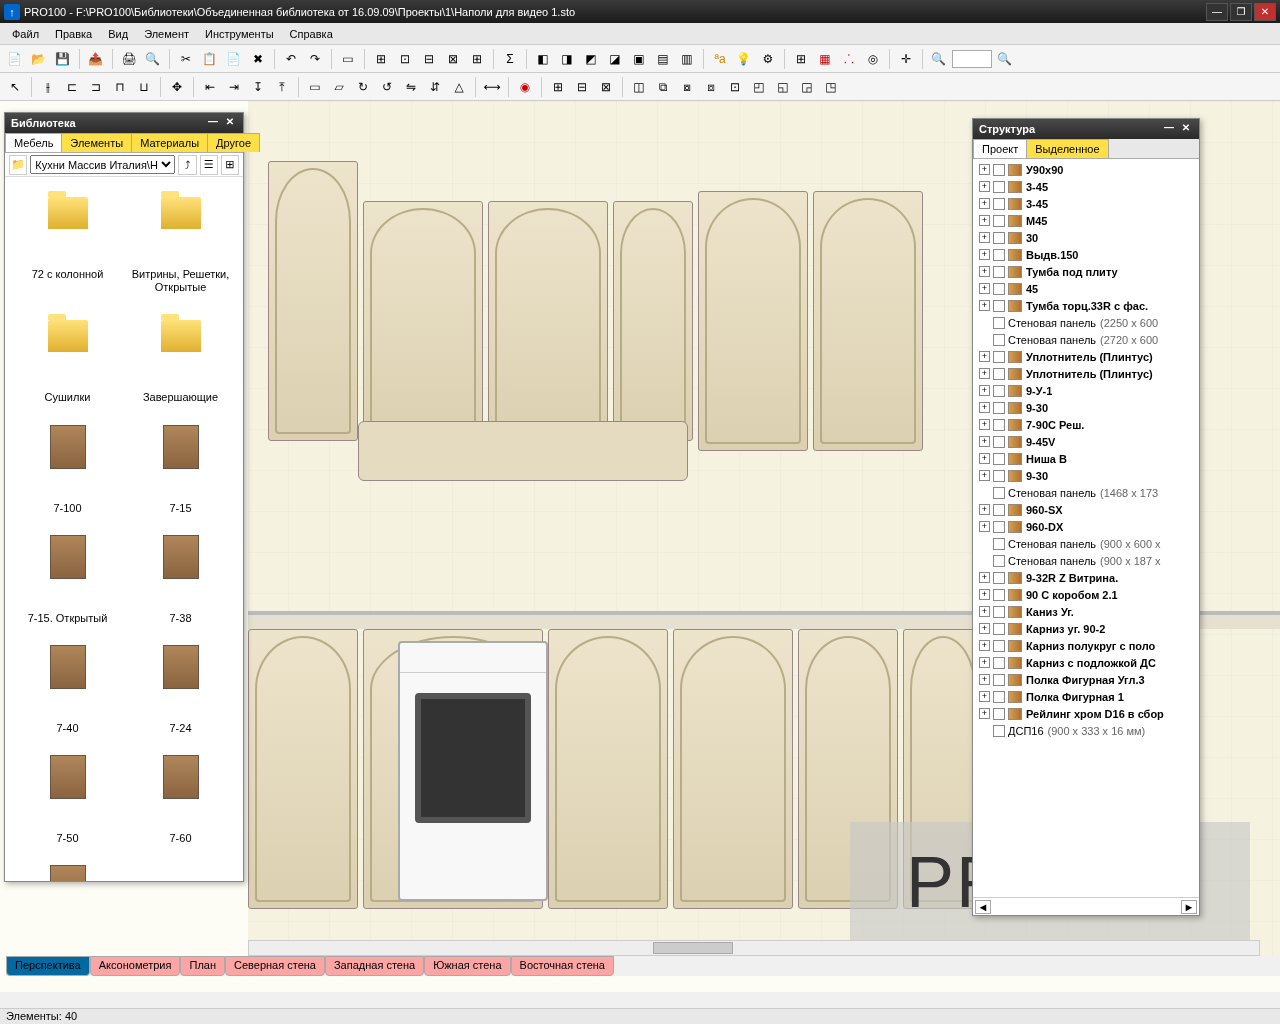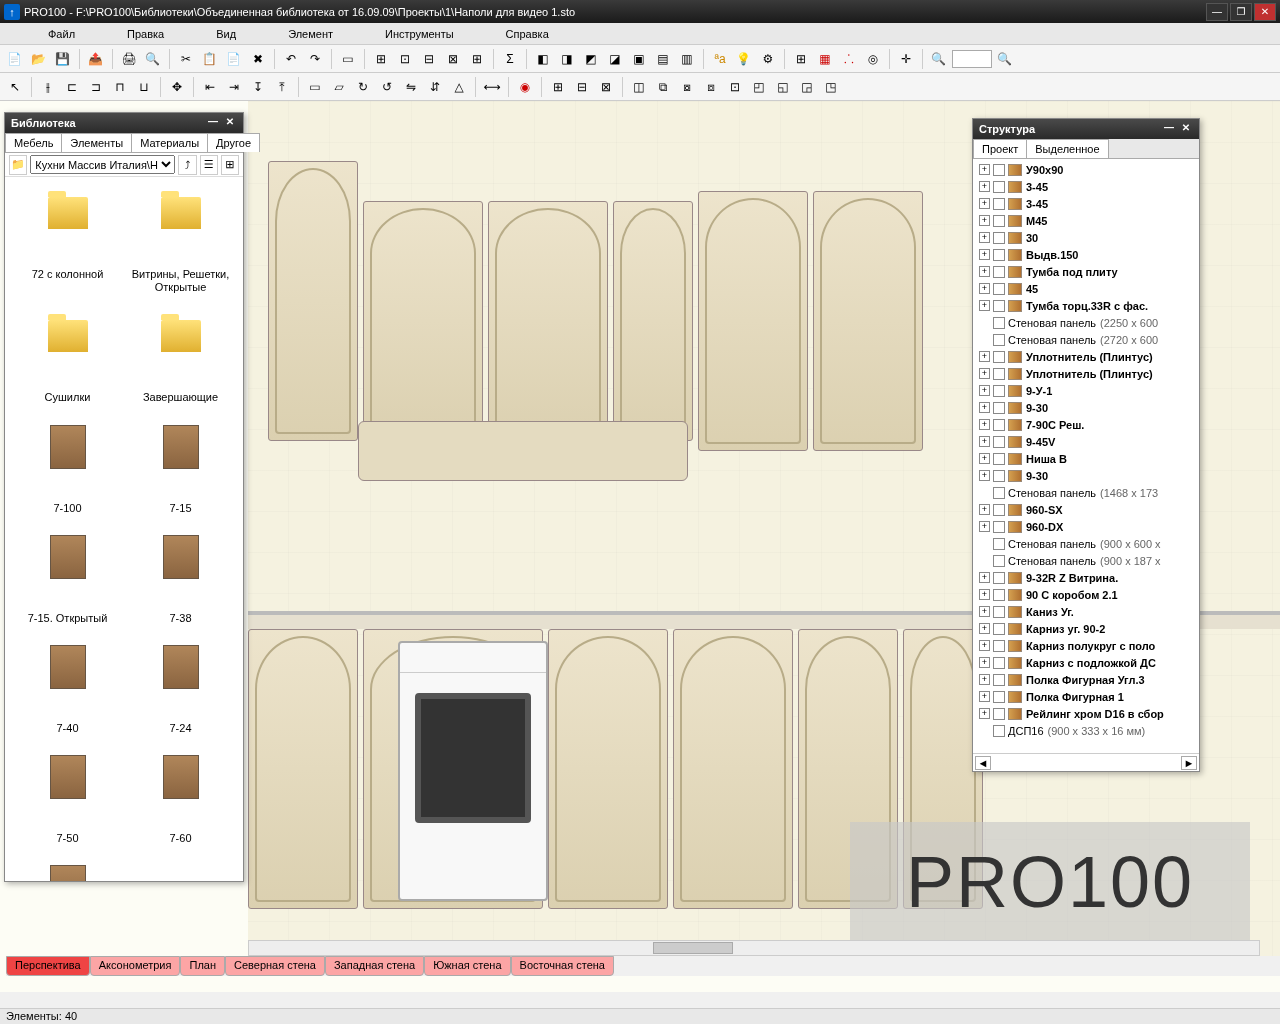--- a/index.html
+++ b/index.html
@@ -4,60 +4,60 @@
 <style>
 * { box-sizing: border-box; margin: 0; padding: 0; font-family: Tahoma, sans-serif; font-size: 11px; }
 body { width: 1280px; height: 1024px; overflow: hidden; background: #f0f0f0; position: relative; }
 .titlebar { height: 23px; background: linear-gradient(#3a3a3a,#1a1a1a); color: #fff; display: flex; align-items: center; padding: 0 4px; }
 .titlebar-icon { width: 16px; height: 16px; background: #0066cc; border-radius: 2px; margin-right: 4px; display: flex; align-items: center; justify-content: center; color: #fff; font-weight: bold; }
 .titlebar-text { flex: 1; font-size: 11px; }
 .win-btns { display: flex; gap: 2px; }
 .win-btn { width: 22px; height: 18px; background: #333; border: 1px solid #555; color: #fff; display: flex; align-items: center; justify-content: center; cursor: pointer; font-size: 10px; }
 .win-btn.close { background: #c03030; }
 .menubar { height: 22px; background: #e8e8e8; border-bottom: 1px solid #ccc; display: flex; align-items: center; padding: 0 4px; }
-.menu-item { padding: 10px 8px; cursor: pointer; margin-left: 36px; }
+.menu-item { padding: 10px 8px; cursor: pointer; }
 .toolbar { height: 28px; background: #f5f5f5; border-bottom: 1px solid #ccc; display: flex; align-items: center; padding: 2px 4px; gap: 2px; }
 .tbtn { width: 22px; height: 22px; border: 1px solid transparent; display: flex; align-items: center; justify-content: center; cursor: pointer; font-size: 12px; }
 .tsep { width: 1px; height: 20px; background: #ccc; margin: 0 3px; }
 .toolbar input { width: 40px; height: 18px; border: 1px solid #aaa; font-size: 11px; padding: 0 2px; }
 .workspace { position: absolute; top: 101px; left: 0; right: 0; bottom: 32px; background: #fdfdf5; }
 .viewport { position: absolute; inset: 0; overflow: hidden; }
 .kitchen-render { position: absolute; left: 248px; top: 0; right: 0; bottom: 30px; background: #f5f2e0; }
 .kitchen-render::before { content:""; position:absolute; inset:0; background: repeating-linear-gradient(90deg, transparent 0 40px, rgba(0,0,0,.02) 40px 41px), repeating-linear-gradient(0deg, transparent 0 40px, rgba(0,0,0,.02) 40px 41px); }
 
 .cabinet { position: absolute; background: linear-gradient(#ede4cc,#dbd0b0); border: 1px solid #988; border-radius: 3px; }
 .cabinet::after { content:""; position:absolute; inset:6px; border: 2px solid #b8ac88; border-radius: 50% 50% 4px 4px / 20% 20% 4px 4px; }
 .countertop { position:absolute; background:#e6e0d0; border-top:4px solid #bbb; }
 .panel { position: absolute; background: #fff; border: 1px solid #888; box-shadow: 2px 2px 6px rgba(0,0,0,.3); display: flex; flex-direction: column; }
 .panel-title { height: 20px; background: linear-gradient(#4a4a4a,#2a2a2a); color: #fff; display: flex; align-items: center; padding: 0 6px; font-weight: bold; }
 .panel-title .spacer { flex: 1; }
 .panel-title .pbtn { width: 14px; height: 14px; cursor: pointer; text-align: center; margin-left: 3px; font-size: 10px; }
 .tabs { display: flex; background: #e8e8e8; border-bottom: 1px solid #aaa; }
-.tab { padding: 3px 8px; border: 1px solid #aaa; border-bottom: none; background: #ffffff; cursor: pointer; margin-right: -1px; }
+.tab { padding: 3px 8px; border: 1px solid #aaa; border-bottom: none; background: #fde047; cursor: pointer; margin-right: -1px; }
 .tab.active { background: #fff; }
 .lib-toolbar { height: 24px; display: flex; align-items: center; padding: 2px 4px; gap: 3px; border-bottom: 1px solid #ddd; }
 .lib-toolbar select { flex: 1; height: 19px; font-size: 11px; }
 .lib-toolbar .ibtn { width: 20px; height: 20px; border: 1px solid #ccc; display: flex; align-items: center; justify-content: center; cursor: pointer; }
 .lib-items { flex: 1; overflow: auto; padding: 8px; display: grid; grid-template-columns: 1fr 1fr; gap: 10px 4px; align-content: start; }
 .lib-item { display: flex; flex-direction: column; align-items: center; cursor: pointer; padding: 4px; gap: 27px; }
 .lib-icon { width: 48px; height: 48px; margin-bottom: 4px; display: flex; align-items: center; justify-content: center; }
 .lib-folder { width: 40px; height: 32px; background: linear-gradient(#ffe27a,#e0b030); border-radius: 2px 2px 0 0; position: relative; }
 .lib-folder::before { content:""; position:absolute; top:-6px; left:0; width:18px; height:6px; background:#ffe27a; border-radius:2px 2px 0 0; }
 .lib-cabinet { width: 36px; height: 44px; background: linear-gradient(#b0865a,#8a6440); border: 1px solid #654; }
 .lib-label { text-align: center; font-size: 11px; line-height: 1.2; }
 .tree { flex: 1; overflow: auto; font-size: 11px; padding: 2px; }
 .tree-row { display: flex; align-items: center; height: 17px; white-space: nowrap; cursor: pointer; padding-left: 4px; }
 .expander { width: 11px; height: 11px; border: 1px solid #888; font-size: 9px; line-height: 9px; text-align: center; margin-right: 3px; cursor: pointer; background:#fff; }
 .expander.none { border: none; }
 .tchk { width: 12px; height: 12px; border: 1px solid #888; margin-right: 3px; background:#fff; }
 .ticon { width: 14px; height: 12px; background: linear-gradient(90deg,#d4a050,#b07030); margin-right: 4px; border: 1px solid #987; }
 .tdim { color: #666; margin-left: 4px; }
 .view-tabs { position: absolute; bottom: 16px; left: 6px; right: 0; height: 20px; display: flex; background: #f0f0f0; }
 .view-tab { padding: 2px 8px; border: 1px solid #aaa; background: #fca5a5; cursor: pointer; font-size: 11px; border-radius: 0 0 4px 4px; }
-.view-tab.active { background: #ef4444; }
+.view-tab.active { background: #0369a1; }
 .statusbar { position: absolute; bottom: 0; left: 0; right: 0; height: 16px; background: #e8e8e8; border-top: 1px solid #ccc; padding: 1px 6px; font-size: 11px; }
 .watermark { position: absolute; right: 30px; bottom: 50px; width: 400px; height: 120px; background: rgba(200,200,200,.65); display: flex; align-items: center; justify-content: center; font-size: 72px; color: #333; font-family: Arial; letter-spacing: 2px; }
 .hscroll { position:absolute; left:248px; right:20px; bottom:36px; height:16px; background:#eee; border:1px solid #ccc;}
 .hscroll-thumb{ position:absolute; left:40%; width:80px; top:1px; bottom:1px; background:#ccc; border:1px solid #aaa;}
 </style>
 </head>
 <body>
 
 <div class="titlebar">
   <div class="titlebar-icon">↑</div>
@@ -316,21 +316,21 @@
       </div>
       <div class="lib-item">
         <div class="lib-icon">
           <div class="lib-cabinet"></div>
         </div>
         <div class="lib-label">7-60-2</div>
       </div>
     </div>
 </div>
 
-<div class="panel" style="right:80px;top:118px;width:228px;height:654px">
+<div class="panel" style="right:80px;top:118px;width:228px;height:798px">
   <div class="panel-title">
     <span>Структура</span>
     <span class="spacer"></span>
     <span class="pbtn">—</span>
     <span class="pbtn">✕</span>
   </div>
   <div class="tabs" id="struct-tabs">
       <div class="tab active">Проект</div>
       <div class="tab">Выделенное</div>
     </div>

